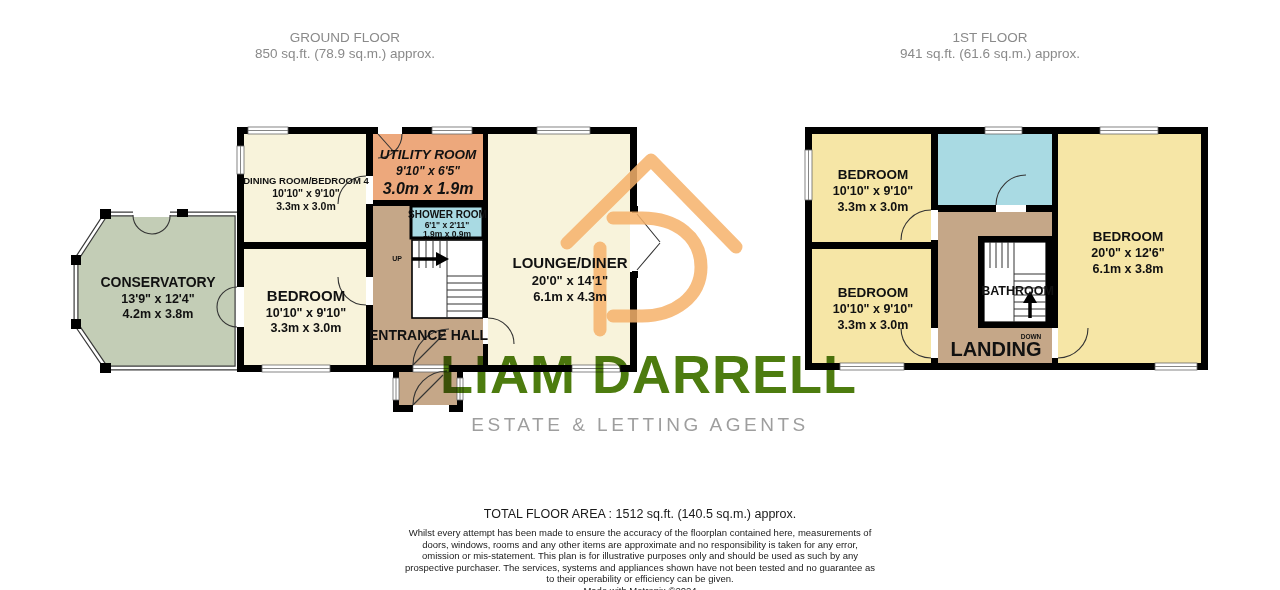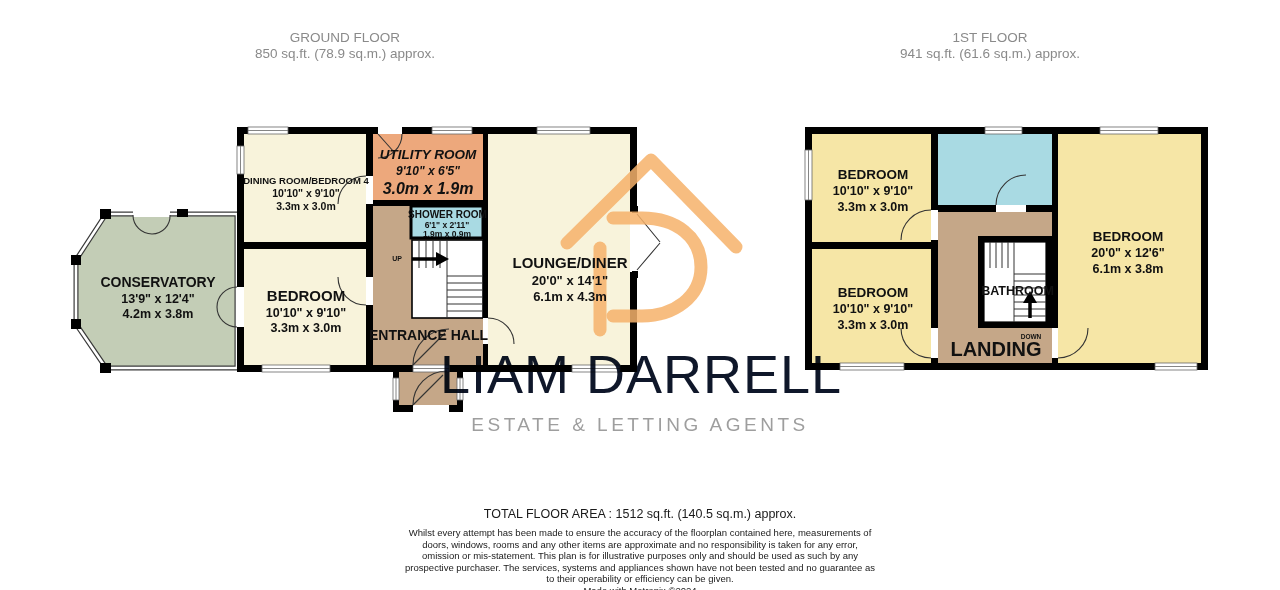--- a/index.html
+++ b/index.html
@@ -1,22 +1,22 @@
 <!DOCTYPE html>
 <html><head>
 <meta charset="utf-8">
 <style>
   html,body{margin:0;padding:0;background:#fff;}
   #canvas{position:relative;width:1280px;height:590px;background:#fff;overflow:hidden;
           font-family:"Liberation Sans","DejaVu Sans",sans-serif;padding-left:18px;}
   .hdr{position:absolute;text-align:center;color:#8a8a8a;font-size:13.5px;line-height:1.18;}
   .plan-svg{position:absolute;left:0;top:0;z-index:1;}
   .wm{position:absolute;z-index:5;mix-blend-mode:multiply;}
-  .wm-brand{left:440px;top:347px;width:400px;text-align:center;font-size:54px;font-weight:normal;
-            color:#0f172a;letter-spacing:1px;line-height:1;white-space:nowrap;}
+  .wm-brand{left:440px;top:347px;width:400px;text-align:center;font-size:54px;font-weight:bold;
+            color:#4d7c0f;letter-spacing:1px;line-height:1;white-space:nowrap;}
   .wm-tag{left:420px;top:414px;width:440px;text-align:center;font-size:19px;font-weight:400;
           color:#9e9e9e;letter-spacing:3.5px;white-space:nowrap;}
   .rlabel{position:absolute;z-index:10;text-align:center;color:#111;font-weight:bold;line-height:1.25;}
   .rn{white-space:nowrap;}
   .ftr{position:absolute;z-index:10;text-align:center;color:#1a1a1a;}
 </style>
 </head>
 <body>
 
 <div id="canvas">

